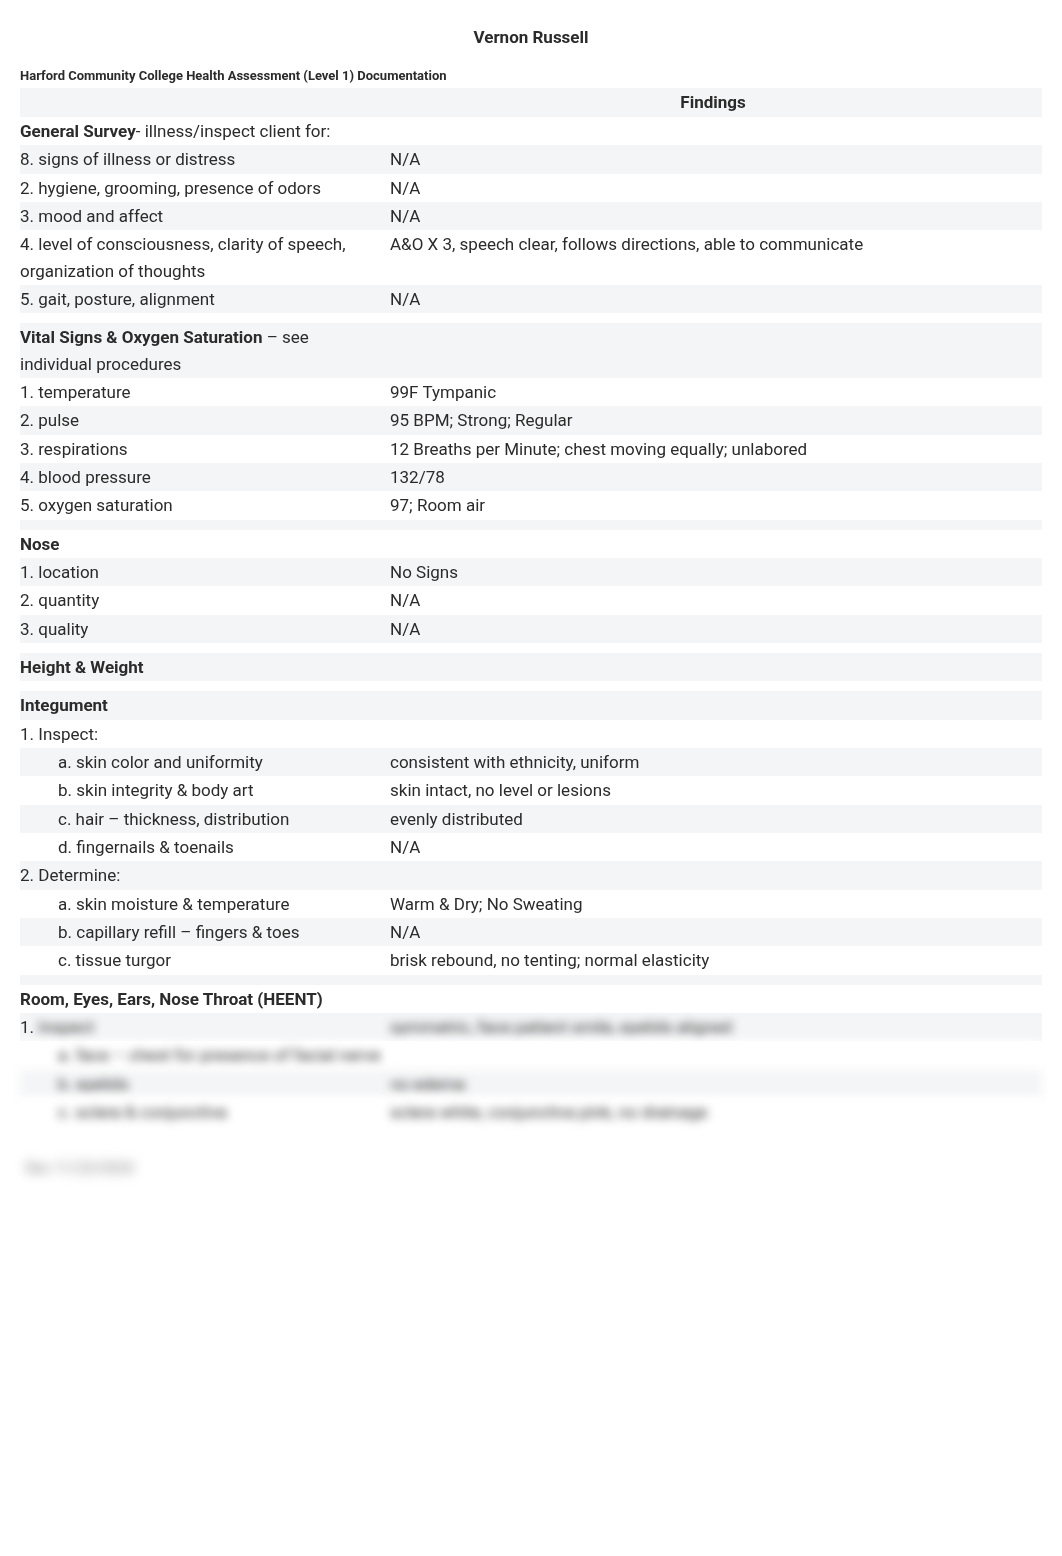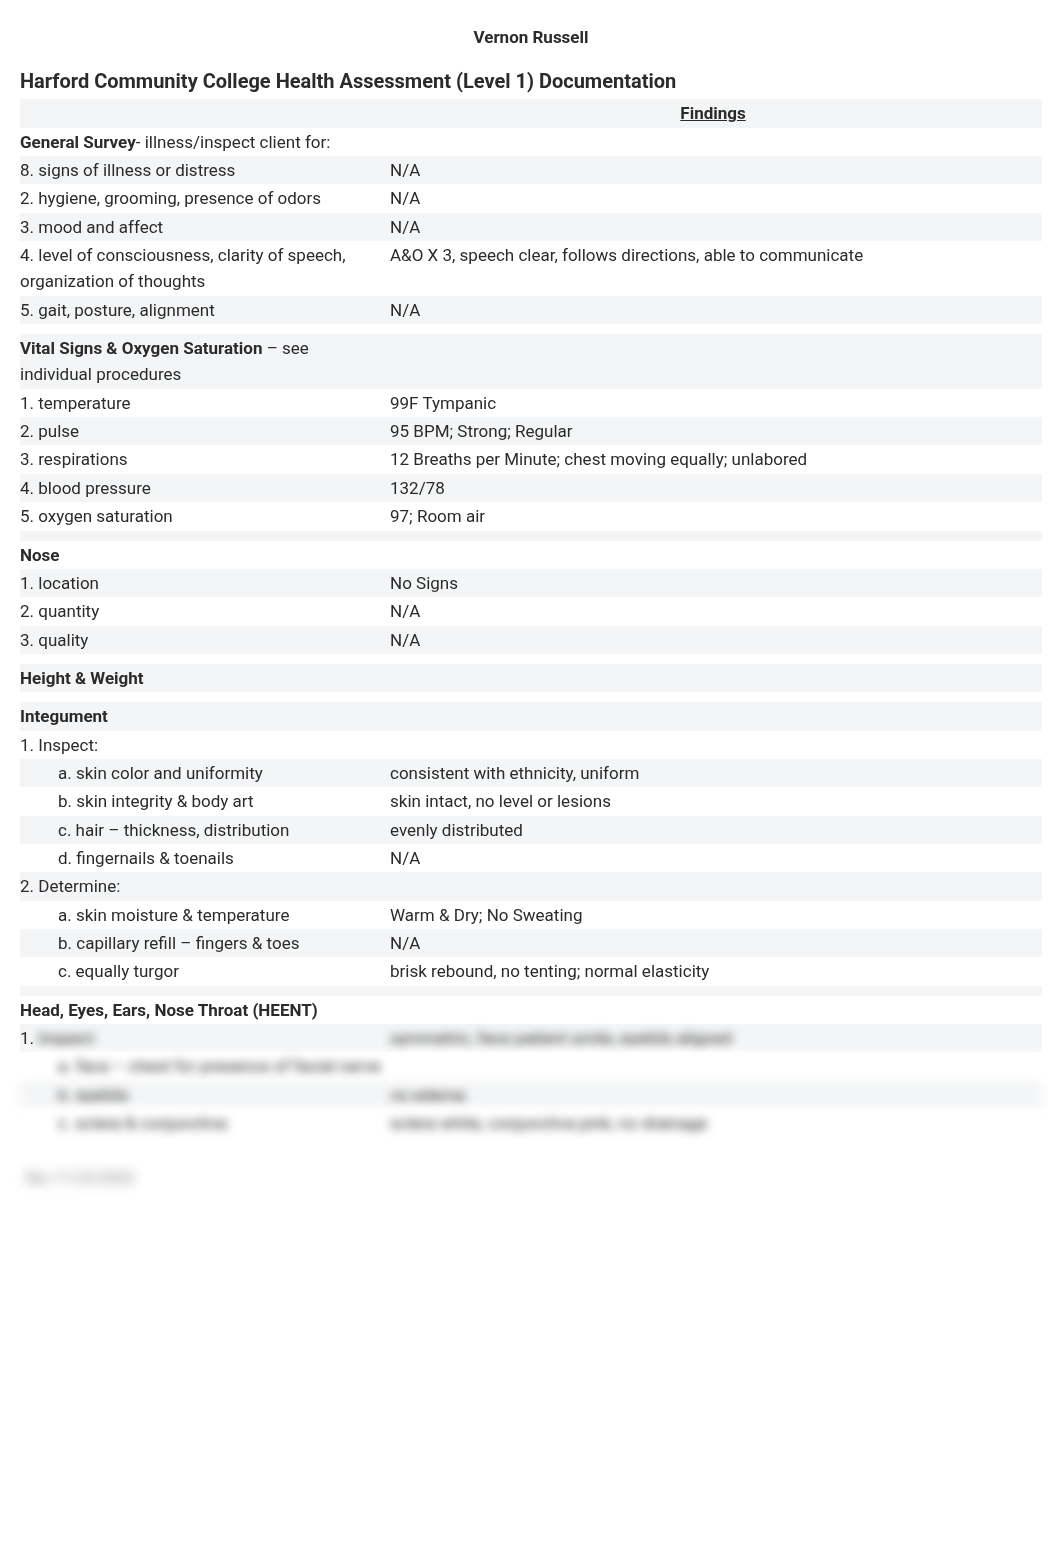--- a/index.html
+++ b/index.html
@@ -19,28 +19,27 @@
       padding: 24px 20px 40px 20px;
     }
     .title-center {
       text-align: center;
       font-weight: 700;
       font-size: 17px;
       margin-bottom: 16px;
     }
     .title-left {
       font-weight: 700;
-      font-size: 20px;
+      font-size: 13px;
       margin-bottom: 2px;
     }
     .findings-header-row td.findings-header {
       text-align: center;
       font-weight: 700;
       background: #f4f5f6;
-      text-decoration: underline;
     }
     table {
       border-collapse: collapse;
       width: 100%;
       table-layout: fixed;
     }
     td {
       vertical-align: top;
       padding: 1px 6px 1px 0;
       background: #ffffff;
@@ -216,31 +215,31 @@
       </tr>
       <tr>
         <td class="indent-1">a.  skin moisture &amp; temperature</td>
         <td>Warm &amp; Dry; No Sweating</td>
       </tr>
       <tr class="striped">
         <td class="indent-1">b.  capillary refill – fingers &amp; toes</td>
         <td>N/A</td>
       </tr>
       <tr>
-        <td class="indent-1">c.  equally turgor</td>
+        <td class="indent-1">c.  tissue turgor</td>
         <td>brisk rebound, no tenting; normal elasticity</td>
       </tr>
 
       <tr class="spacer striped">
           <td></td>
           <td></td>
         </tr>
 
       <tr>
-        <td class="bold">Head, Eyes, Ears, Nose Throat (HEENT)</td>
+        <td class="bold">Room, Eyes, Ears, Nose Throat (HEENT)</td>
         <td></td>
       </tr>
       <tr class="striped">
         <td>
           <span>1.</span>
           <span class="blur-inline">Inspect</span>
         </td>
         <td><span class="blur-inline">symmetric, face patient smile, eyelids aligned</span></td>
       </tr>
       <tr class="blur-row">

